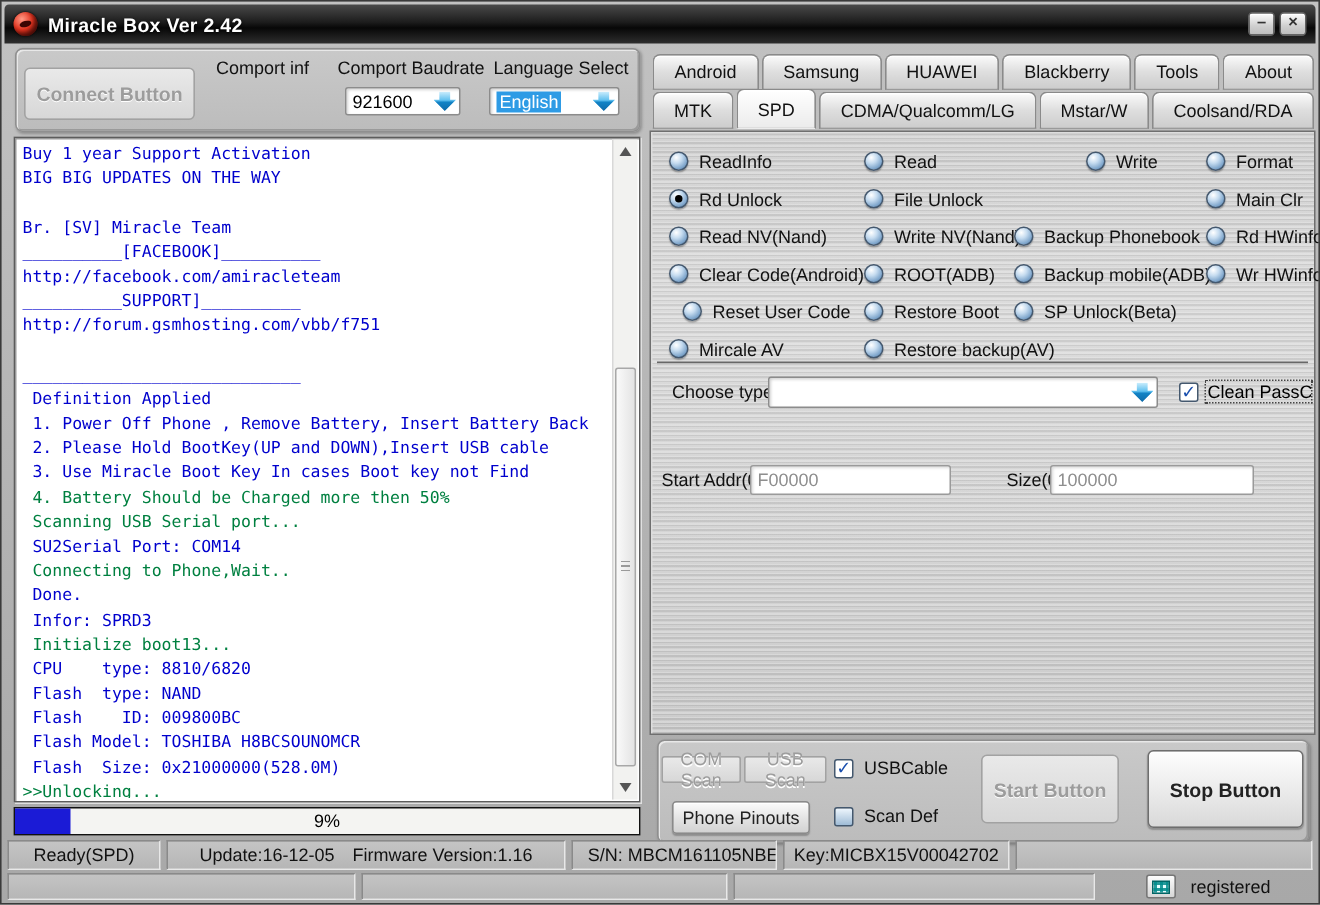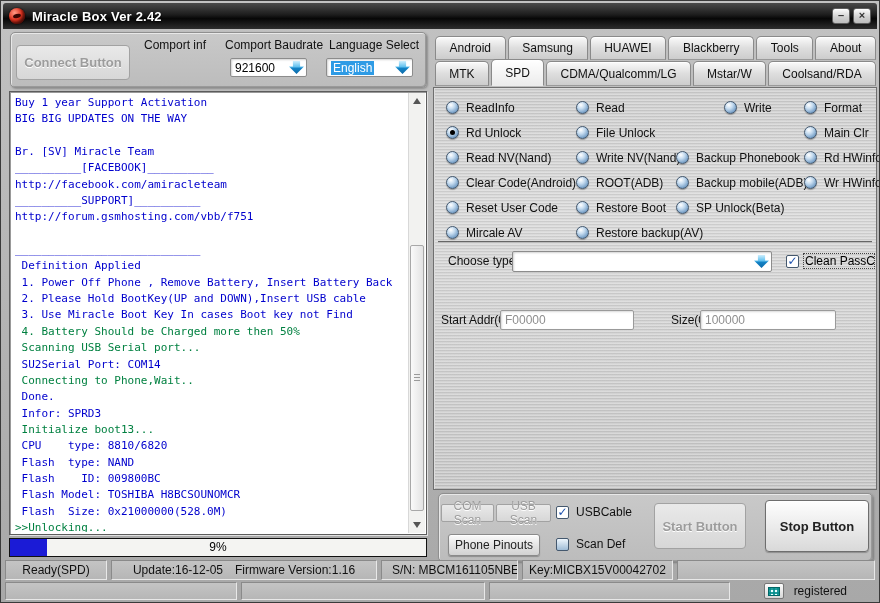--- a/index.html
+++ b/index.html
@@ -275,21 +275,21 @@
           <span class="radio-label">ROOT(ADB)</span>
         </div>
         <div class="radio-item" style="grid-area: 4 / 3;">
           <span class="radio-dot"></span>
           <span class="radio-label">Backup mobile(ADB)</span>
         </div>
         <div class="radio-item" style="grid-area: 4 / 4;">
           <span class="radio-dot"></span>
           <span class="radio-label">Wr HWinfo</span>
         </div>
-        <div class="radio-item" style="grid-area: 5 / 1;">
+        <div class="radio-item" style="grid-area: 5 / 1; justify-content: center;">
           <span class="radio-dot"></span>
           <span class="radio-label">Reset User Code</span>
         </div>
         <div class="radio-item" style="grid-area: 5 / 2;">
           <span class="radio-dot"></span>
           <span class="radio-label">Restore Boot</span>
         </div>
         <div class="radio-item" style="grid-area: 5 / 3;">
           <span class="radio-dot"></span>
           <span class="radio-label">SP Unlock(Beta)</span>

